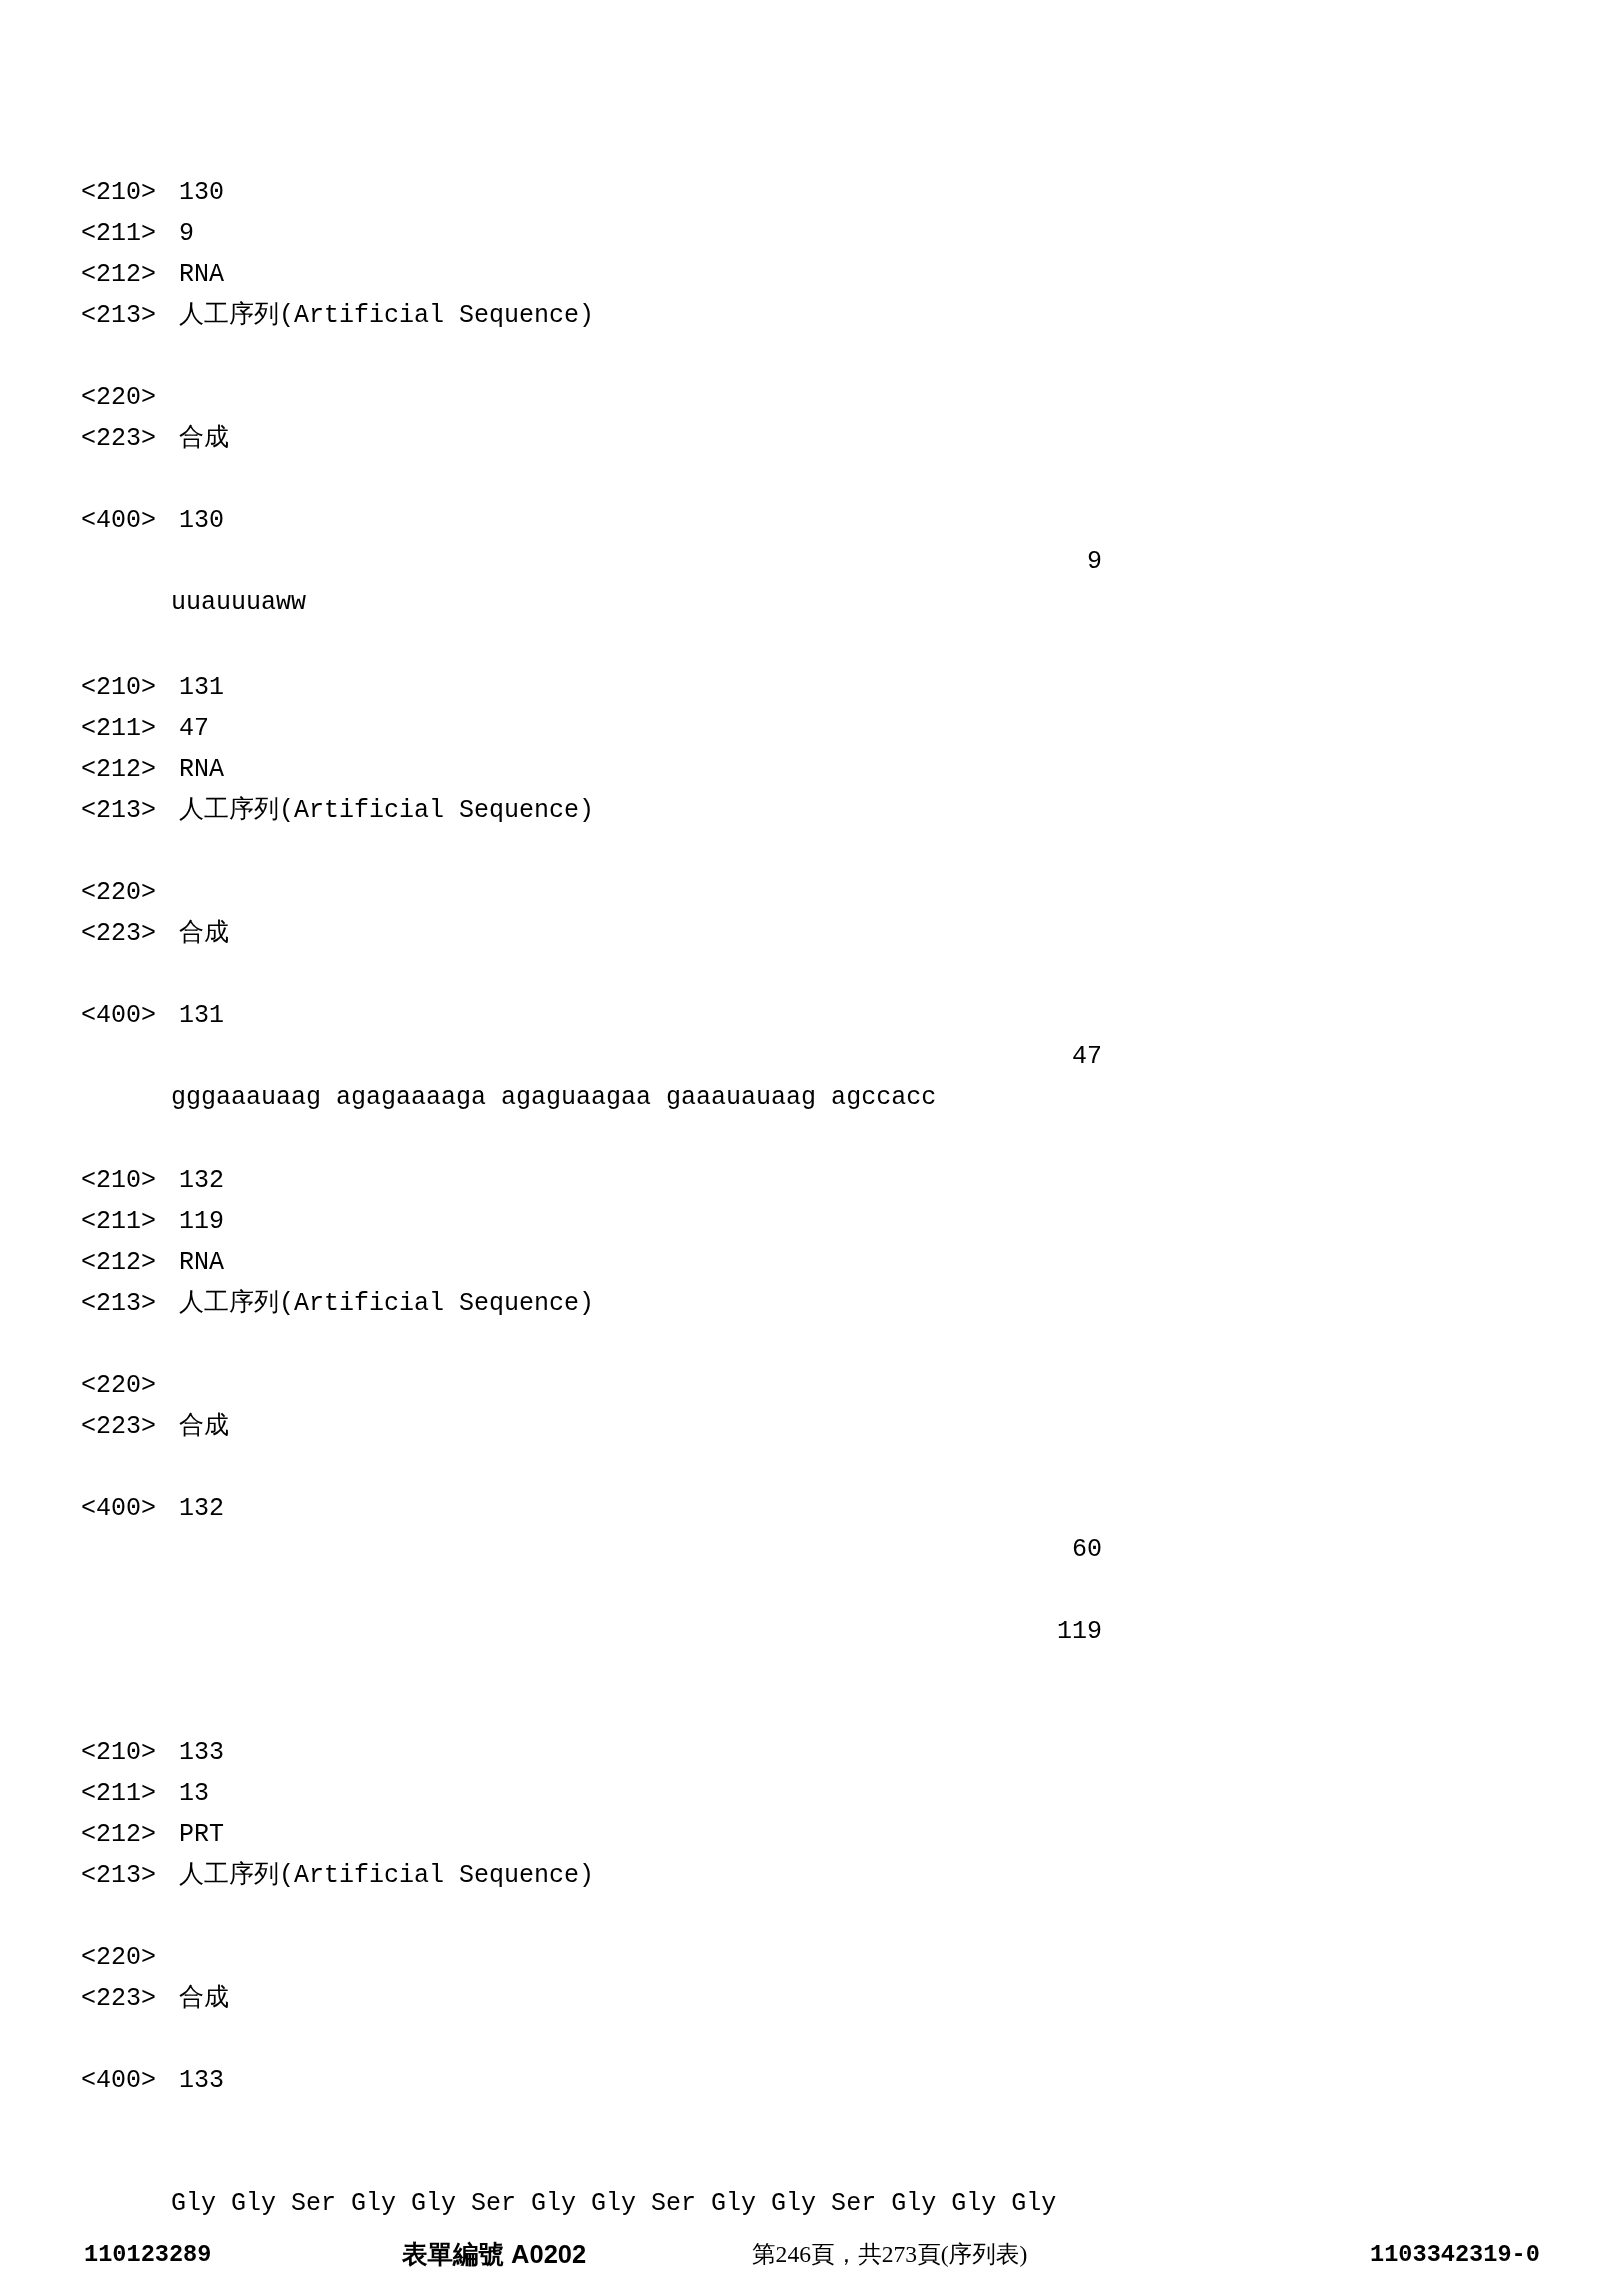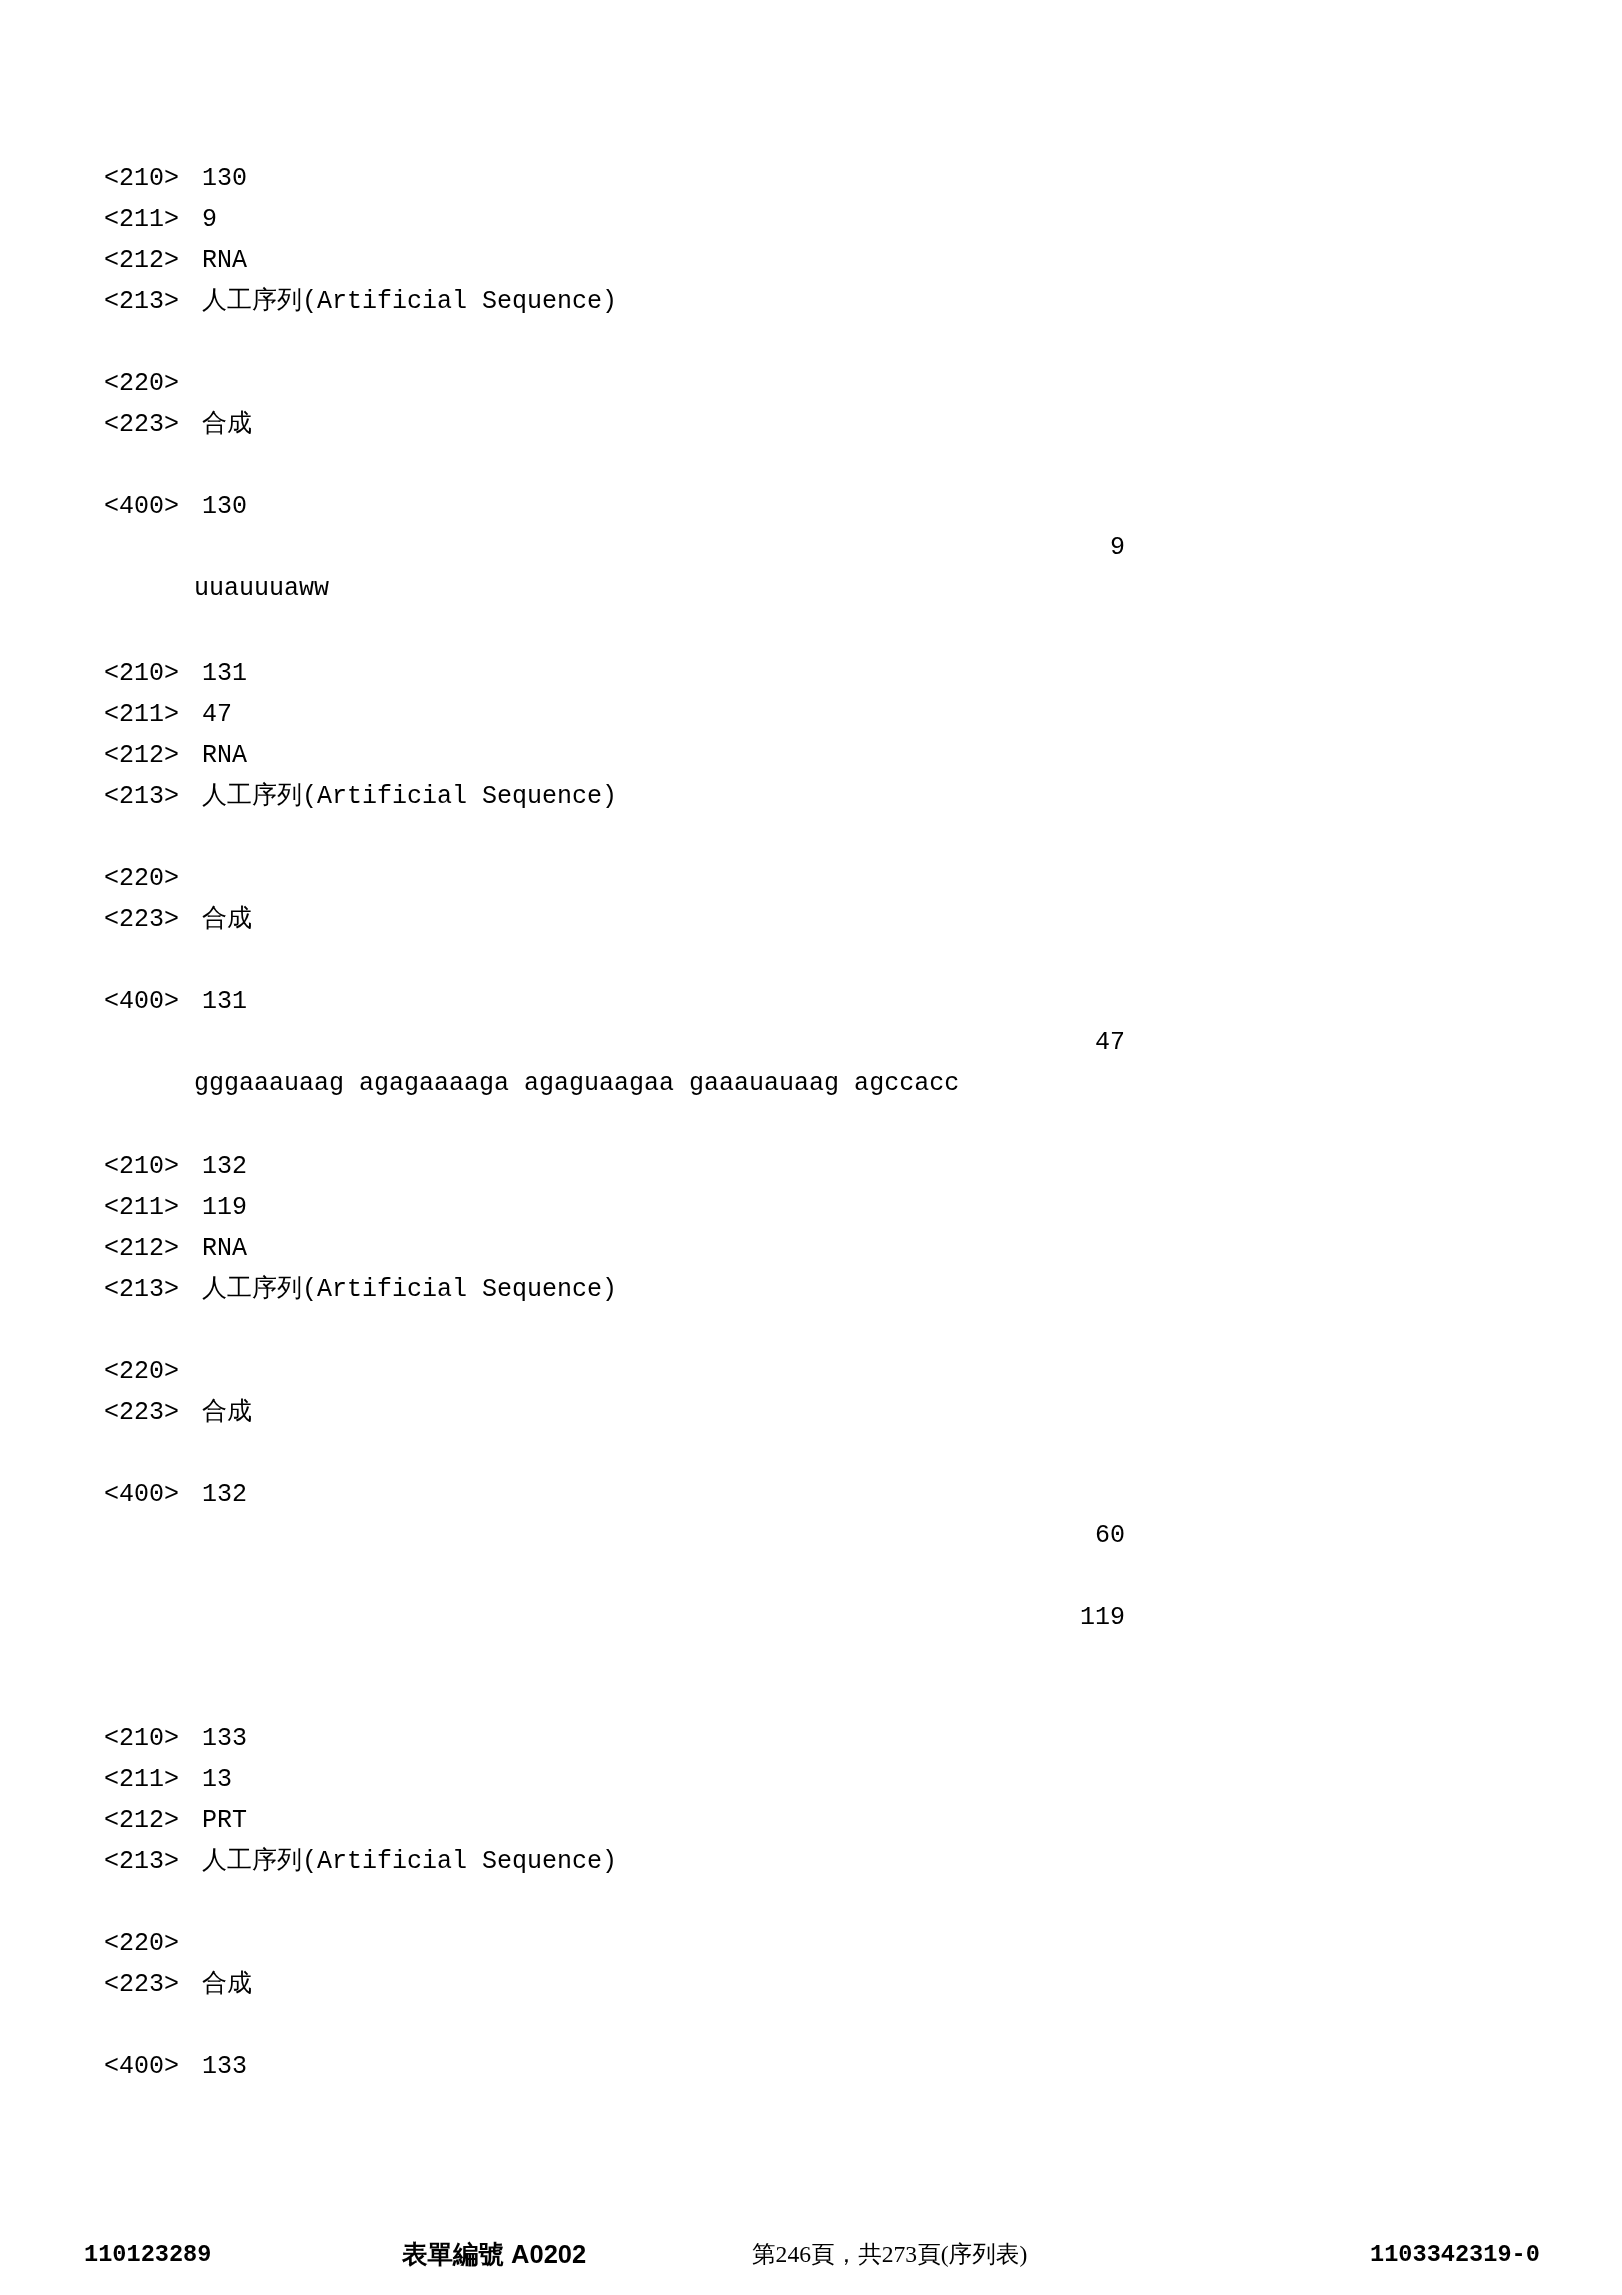--- a/index.html
+++ b/index.html
@@ -12,22 +12,23 @@
     width: 1622px;
     height: 2295px;
     background: #ffffff;
     color: #000000;
     font-family: "Liberation Mono", "DejaVu Sans Mono", monospace;
     font-size: 25px;
     overflow: hidden;
   }
   .entry {
     position: absolute;
-    left: 104px;
+    left: 81px;
     width: 1047px;
+    margin-top: 14px;
   }
   .row {
     display: flex;
     height: 41px;
     line-height: 41px;
     white-space: pre;
   }
   .row .tag {
     display: inline-block;
     width: 98px;
@@ -226,20 +227,24 @@
     <div class="row">
       <span class="tag">&lt;223&gt;</span>
       <span class="val">合成</span>
     </div>
     <div class="gap"></div>
     <div class="row">
       <span class="tag">&lt;400&gt;</span>
       <span class="val">133</span>
     </div>
     <div class="gap"></div>
+    <div class="seqrow">
+      <span>Gly Gly Ser Gly Gly Ser Gly Gly Ser Gly Gly Ser Gly Gly Gly</span>
+      <span class="pos"></span>
+    </div>
   </section>
 
   <div class="footer">
     <span class="app-no">110123289</span>
     <span class="form-no">表單編號 A0202</span>
     <span class="page-info">第246頁，共273頁(序列表)</span>
     <span class="doc-no">1103342319-0</span>
   </div>
 
 </div>

